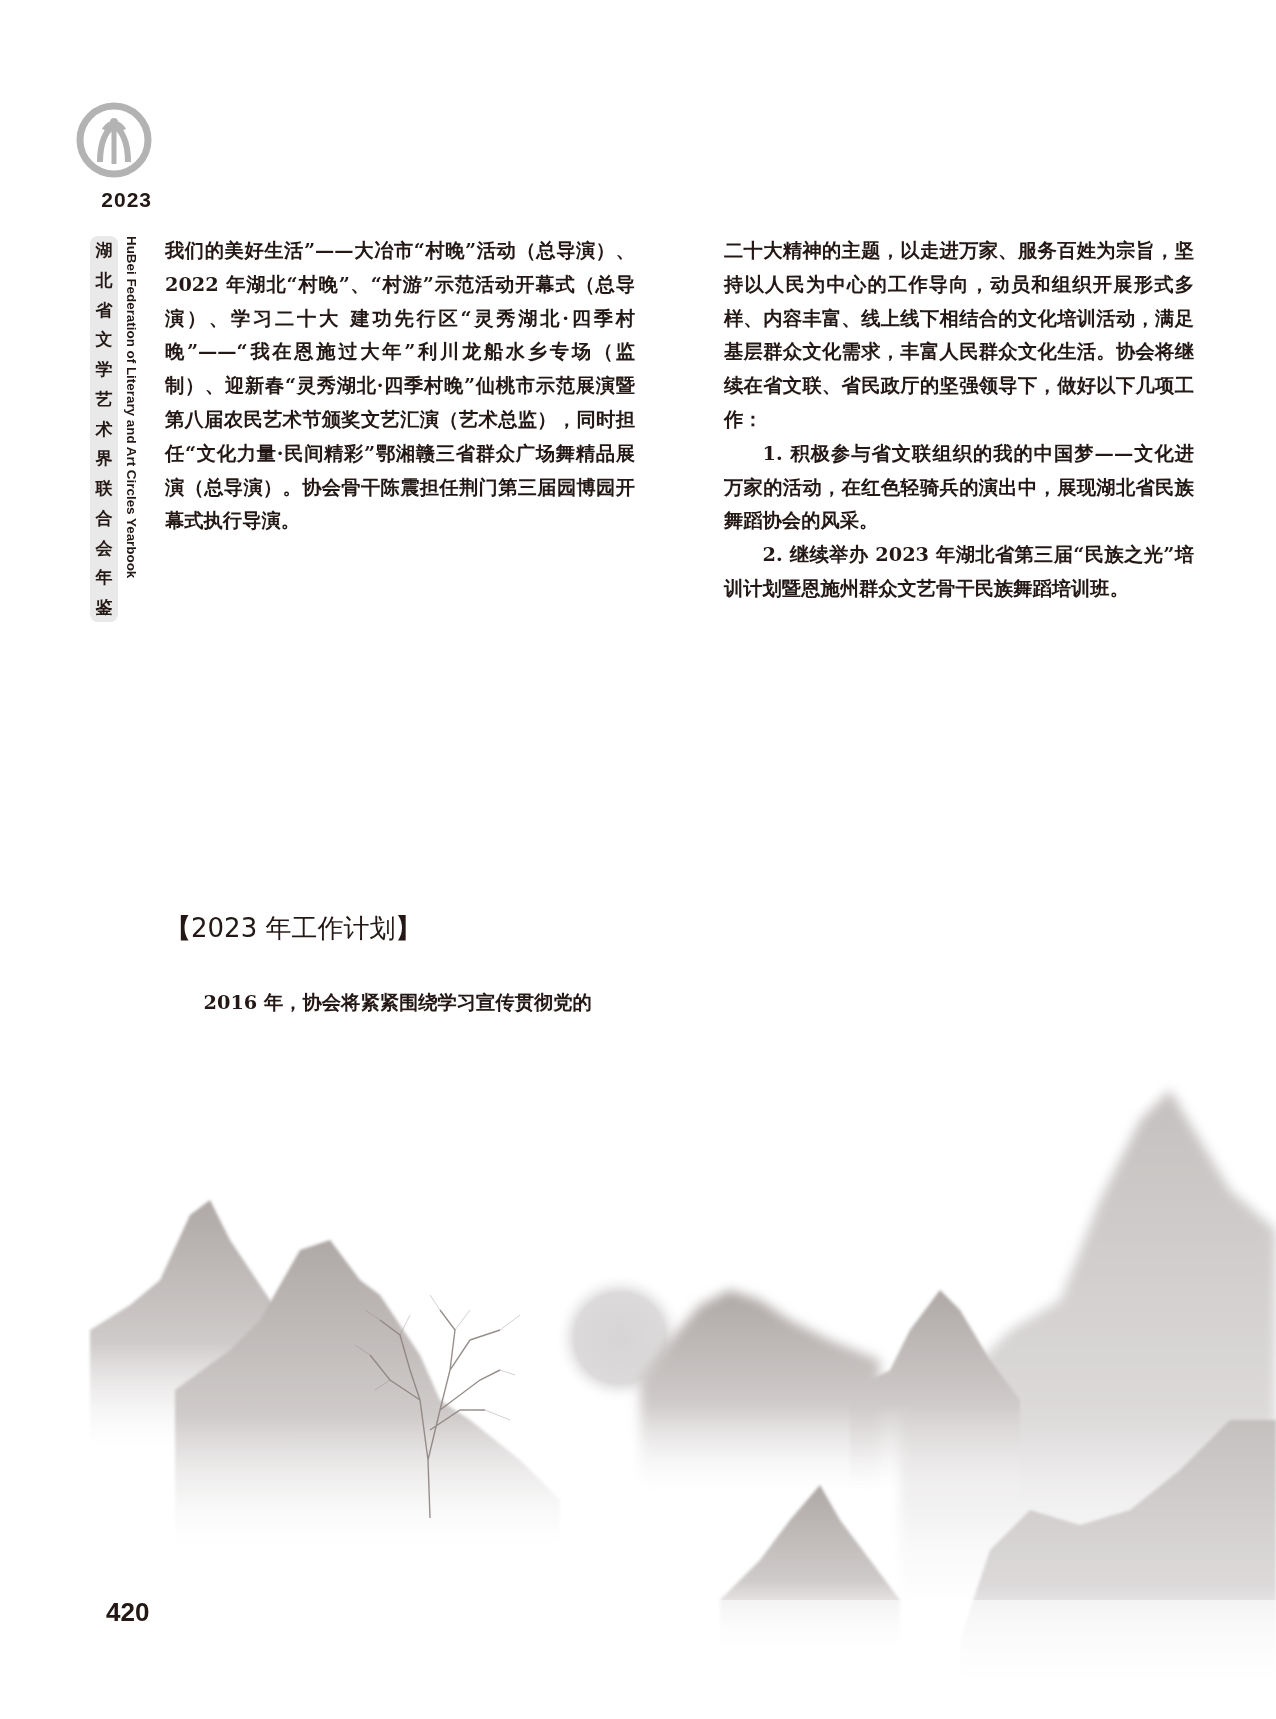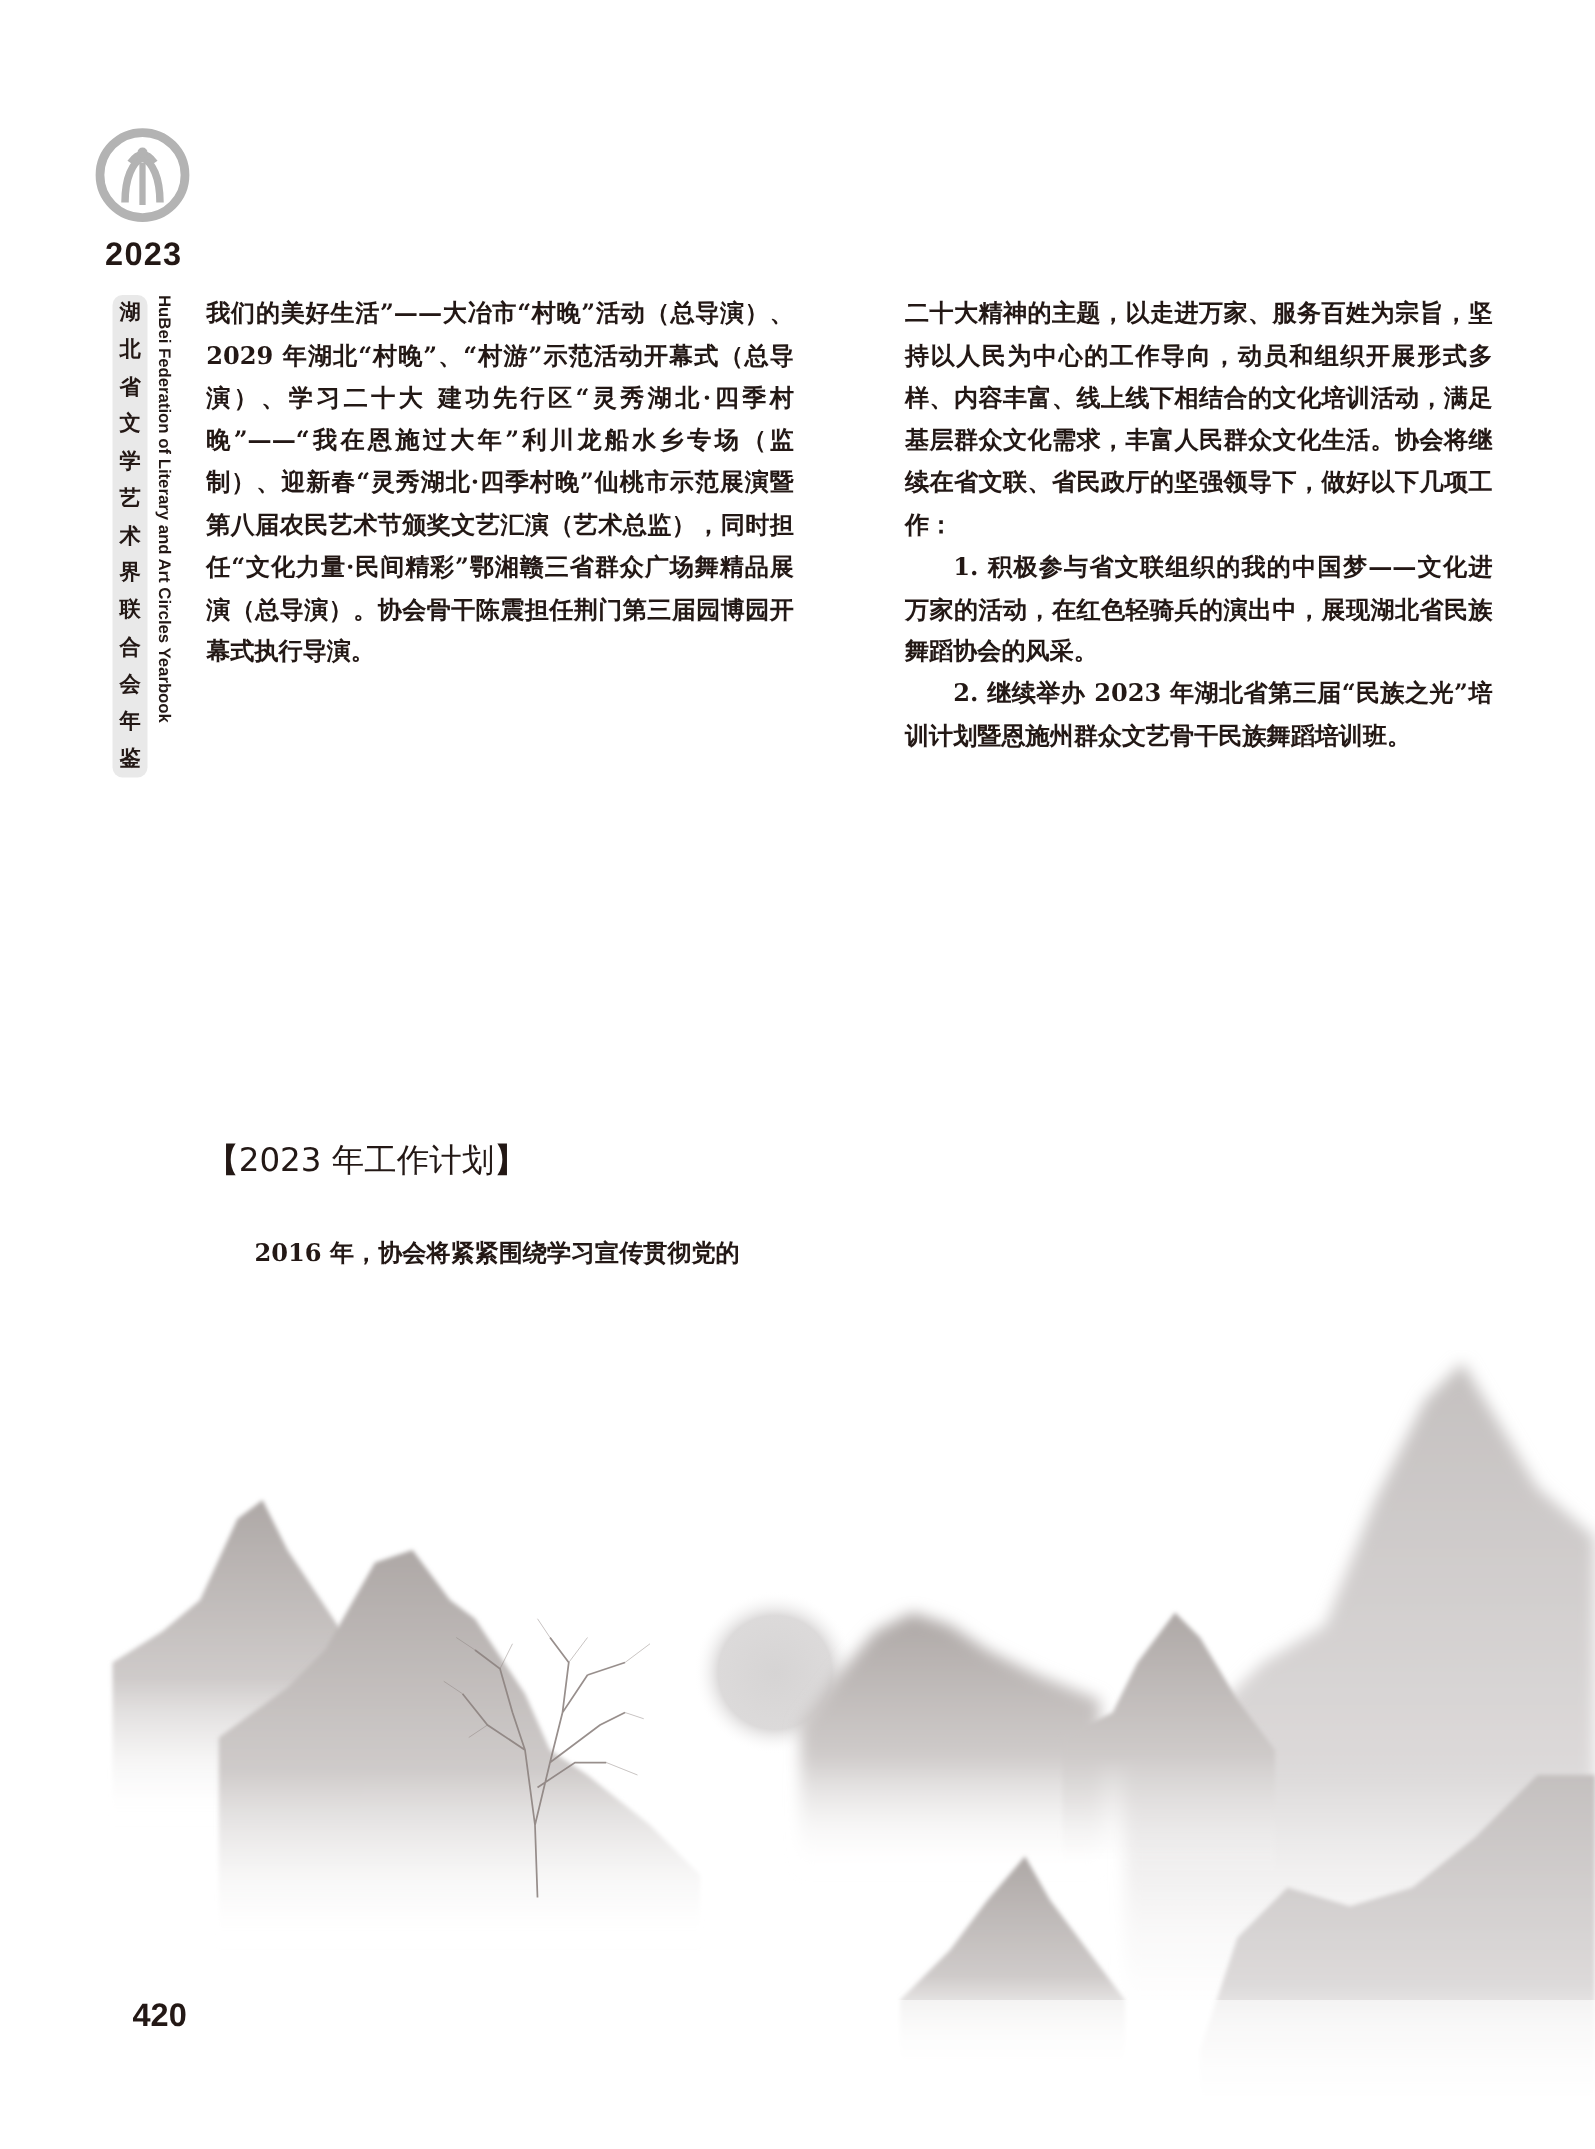--- a/index.html
+++ b/index.html
@@ -1,22 +1,22 @@
 <!DOCTYPE html>
 <html><head>
   <meta charset="utf-8">
   <style>
     html, body { margin: 0; padding: 0; background: #ffffff; }
     body { width: 1276px; height: 1719px; position: relative; overflow: hidden;
            font-family: "DejaVu Serif", "Liberation Serif", serif; color: #231815; }
 
     .logo { position: absolute; left: 74px; top: 100px; width: 80px; height: 80px; }
-    .year { position: absolute; left: 78px; top: 188px; width: 74px; text-align: center;
+    .year { position: absolute; left: 78px; top: 188px; width: 74px; text-align: right;
             font-family: "Liberation Sans", "DejaVu Sans", sans-serif; font-weight: bold;
-            font-size: 26px; letter-spacing: 1px; color: #231815; }
+            font-size: 21px; letter-spacing: 1px; color: #231815; }
 
     .side-cn { position: absolute; left: 90px; top: 236px; width: 28px; height: 386px;
                background: #e9e9e9; border-radius: 8px; display: flex; flex-direction: column;
                align-items: center; justify-content: space-between; padding: 6px 0; box-sizing: border-box; }
     .side-cn span { font-family: "DejaVu Sans", sans-serif; font-weight: bold; font-size: 17px; line-height: 1; color: #231815; }
     .side-en { position: absolute; left: 124px; top: 236px; width: 18px; height: 386px; }
     .side-en span { position: absolute; left: 0; top: 0; writing-mode: vertical-rl;
                     font-family: "Liberation Sans", "DejaVu Sans", sans-serif; font-weight: bold;
                     font-size: 13.4px; color: #231815; white-space: nowrap; }
 
@@ -111,21 +111,21 @@
     <span>合</span>
     <span>会</span>
     <span>年</span>
     <span>鉴</span>
   </div>
   <div class="side-en">
     <span>HuBei Federation of Literary and Art Circles Yearbook</span>
   </div>
 
   <div class="col col-left">
-    <p>我们的美好生活”——大冶市“村晚”活动（总导演）、2029 年湖北“村晚”、“村游”示范活动开幕式（总导演）、学习二十大 建功先行区“灵秀湖北·四季村晚”——“我在恩施过大年”利川龙船水乡专场（监制）、迎新春“灵秀湖北·四季村晚”仙桃市示范展演暨第八届农民艺术节颁奖文艺汇演（艺术总监），同时担任“文化力量·民间精彩”鄂湘赣三省群众广场舞精品展演（总导演）。协会骨干陈震担任荆门第三届园博园开幕式执行导演。</p>
+    <p>我们的美好生活”——大冶市“村晚”活动（总导演）、2022 年湖北“村晚”、“村游”示范活动开幕式（总导演）、学习二十大 建功先行区“灵秀湖北·四季村晚”——“我在恩施过大年”利川龙船水乡专场（监制）、迎新春“灵秀湖北·四季村晚”仙桃市示范展演暨第八届农民艺术节颁奖文艺汇演（艺术总监），同时担任“文化力量·民间精彩”鄂湘赣三省群众广场舞精品展演（总导演）。协会骨干陈震担任荆门第三届园博园开幕式执行导演。</p>
   </div>
 
   <div class="section-title">
     <span class="bracket">【</span><span>2023 年工作计划</span><span class="bracket">】</span>
   </div>
   <div class="after-title">2016 年，协会将紧紧围绕学习宣传贯彻党的</div>
 
   <div class="col col-right">
     <p>二十大精神的主题，以走进万家、服务百姓为宗旨，坚持以人民为中心的工作导向，动员和组织开展形式多样、内容丰富、线上线下相结合的文化培训活动，满足基层群众文化需求，丰富人民群众文化生活。协会将继续在省文联、省民政厅的坚强领导下，做好以下几项工作：</p>
     <p class="indent">1. 积极参与省文联组织的我的中国梦——文化进万家的活动，在红色轻骑兵的演出中，展现湖北省民族舞蹈协会的风采。</p>

